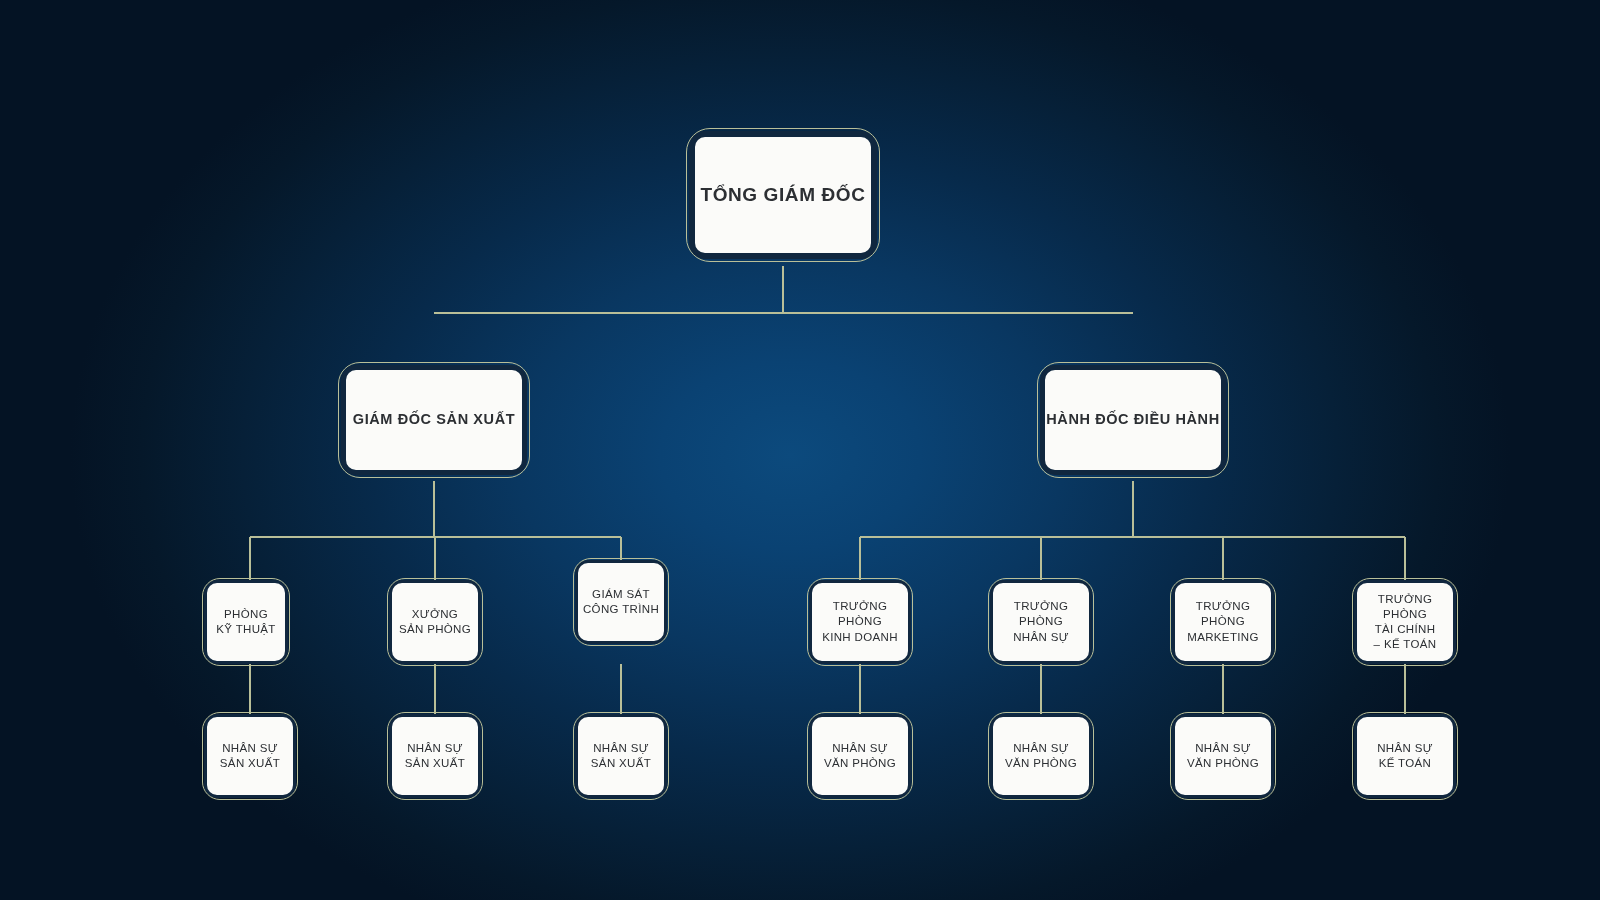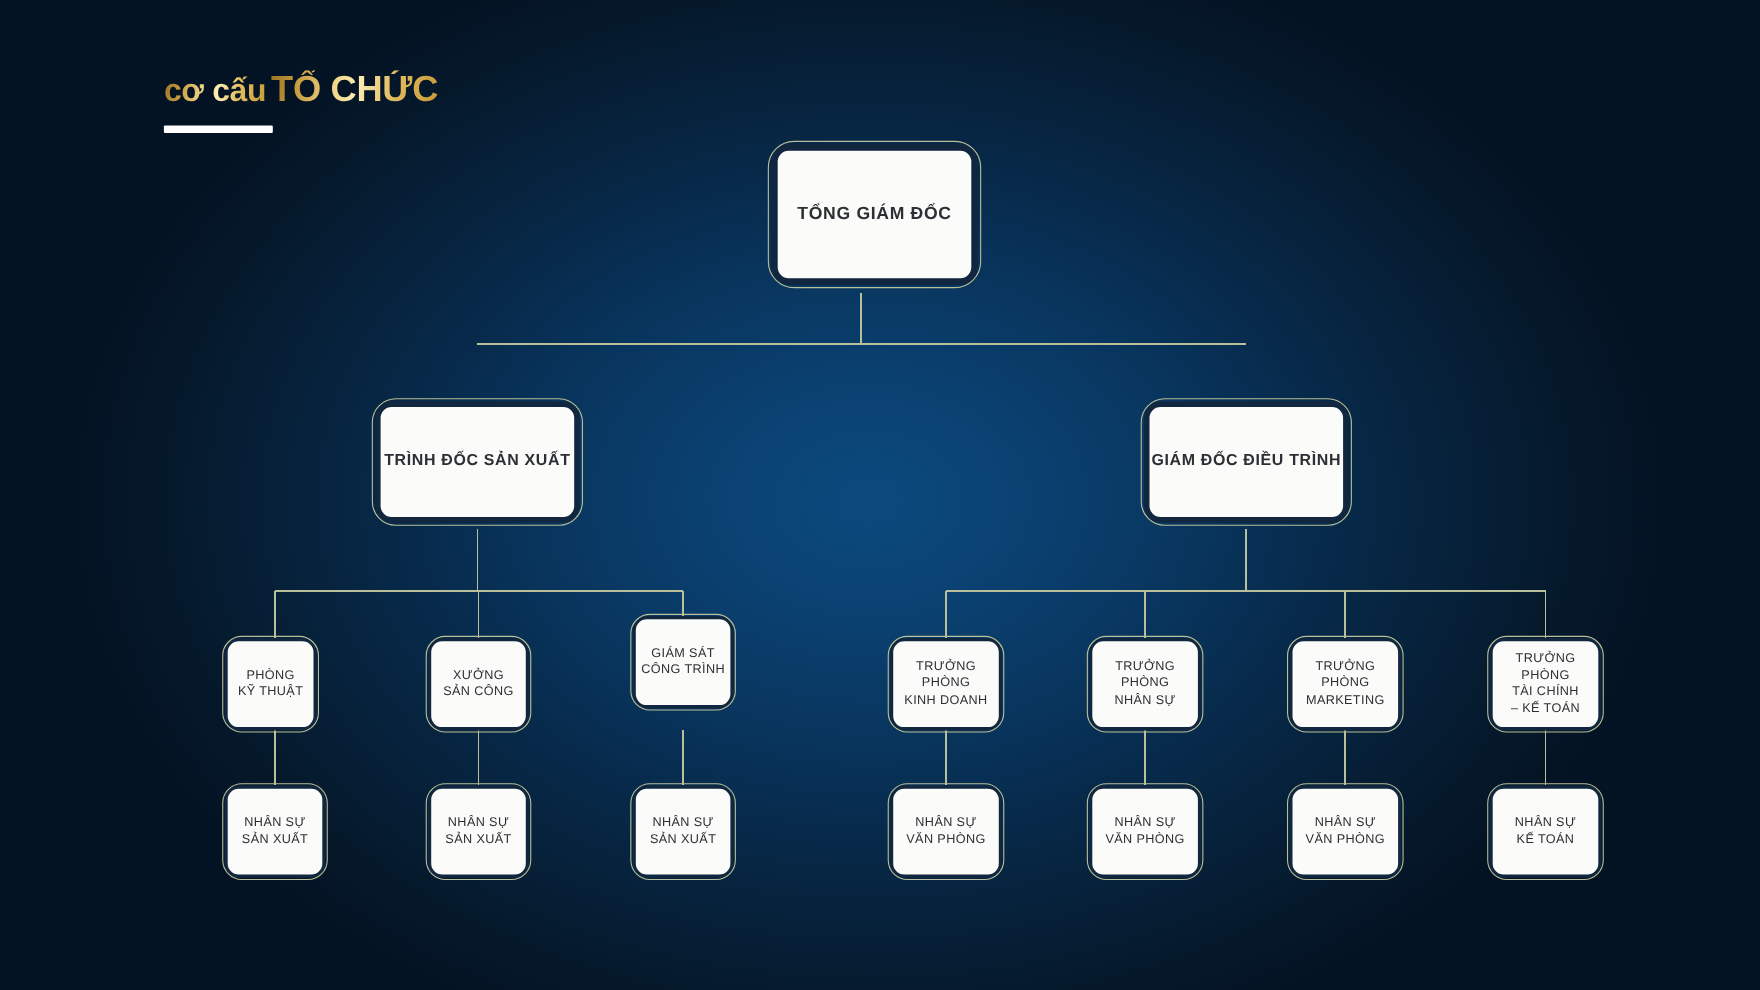--- a/index.html
+++ b/index.html
@@ -85,24 +85,23 @@
     position: absolute;
     pointer-events: none;
     border: 1px solid #b9bf98;
     border-radius: 17px;
   }
 
   
   .node.lvl1 {
     border: 6px solid #10273f;
     border-radius: 16px;
-    font-size: 16px;
+    font-size: 19px;
     font-weight: 700;
     letter-spacing: 0.6px;
-    margin-left: 12px;
   }
   .node.lvl1::before {
     left: -9px; top: -9px; right: -9px; bottom: -9px;
     border-radius: 24px;
   }
 
   
   .node.lvl2 {
     border: 5px solid #10273f;
     border-radius: 15px;
@@ -126,25 +125,20 @@
   .node.lvl3::before, .node.lvl4::before {
     left: -5px; top: -5px; right: -5px; bottom: -5px;
     border-radius: 18px;
   }
 </style>
 </head>
 <body>
 
 <div id="stage">
 
-  <div id="title-block">
-    <div id="title-line-1" class="title-line">cơ cấu</div>
-    <div id="title-line-2" class="title-line">TỔ CHỨC</div>
-    <div id="title-underline"></div>
-  </div>
 
   <svg id="connectors" viewBox="0 0 1600 900" width="1600" height="900" aria-hidden="true">
       <line x1="783" y1="266" x2="783" y2="313" stroke="#b9bf98" stroke-width="1.6" shape-rendering="crispEdges"></line>
       <line x1="434" y1="313" x2="1133" y2="313" stroke="#b9bf98" stroke-width="1.6" shape-rendering="crispEdges"></line>
       <line x1="434" y1="481" x2="434" y2="537" stroke="#b9bf98" stroke-width="1.6" shape-rendering="crispEdges"></line>
       <line x1="250" y1="537" x2="621" y2="537" stroke="#b9bf98" stroke-width="1.6" shape-rendering="crispEdges"></line>
       <line x1="1133" y1="481" x2="1133" y2="537" stroke="#b9bf98" stroke-width="1.6" shape-rendering="crispEdges"></line>
       <line x1="860" y1="537" x2="1405" y2="537" stroke="#b9bf98" stroke-width="1.6" shape-rendering="crispEdges"></line>
       <line x1="250" y1="537" x2="250" y2="580" stroke="#b9bf98" stroke-width="1.6" shape-rendering="crispEdges"></line>
       <line x1="435" y1="537" x2="435" y2="580" stroke="#b9bf98" stroke-width="1.6" shape-rendering="crispEdges"></line>
@@ -160,32 +154,32 @@
       <line x1="1041" y1="664" x2="1041" y2="714" stroke="#b9bf98" stroke-width="1.6" shape-rendering="crispEdges"></line>
       <line x1="1223" y1="664" x2="1223" y2="714" stroke="#b9bf98" stroke-width="1.6" shape-rendering="crispEdges"></line>
       <line x1="1405" y1="664" x2="1405" y2="714" stroke="#b9bf98" stroke-width="1.6" shape-rendering="crispEdges"></line>
     </svg>
 
   <div id="nodes-layer">
       <div class="node lvl1" style="left: 689px; top: 131px; width: 188px; height: 128px;">
         <span class="node-label">TỔNG GIÁM ĐỐC</span>
       </div>
       <div class="node lvl2" style="left: 341px; top: 365px; width: 186px; height: 110px;">
-        <span class="node-label">TRÌNH ĐỐC SẢN XUẤT</span>
+        <span class="node-label">GIÁM ĐỐC SẢN XUẤT</span>
       </div>
       <div class="node lvl2" style="left: 1040px; top: 365px; width: 186px; height: 110px;">
-        <span class="node-label">GIÁM ĐỐC ĐIỀU TRÌNH</span>
+        <span class="node-label">HÀNH ĐỐC ĐIỀU HÀNH</span>
       </div>
       <div class="node lvl3" style="left: 204px; top: 580px; width: 84px; height: 84px;">
         <span class="node-label">PHÒNG
 KỸ THUẬT</span>
       </div>
       <div class="node lvl3" style="left: 389px; top: 580px; width: 92px; height: 84px;">
         <span class="node-label">XƯỞNG
-SẢN CÔNG</span>
+SẢN PHÒNG</span>
       </div>
       <div class="node lvl3" style="left: 575px; top: 560px; width: 92px; height: 84px;">
         <span class="node-label">GIÁM SÁT
 CÔNG TRÌNH</span>
       </div>
       <div class="node lvl3" style="left: 809px; top: 580px; width: 102px; height: 84px;">
         <span class="node-label">TRƯỞNG PHÒNG
 KINH DOANH</span>
       </div>
       <div class="node lvl3" style="left: 990px; top: 580px; width: 102px; height: 84px;">

